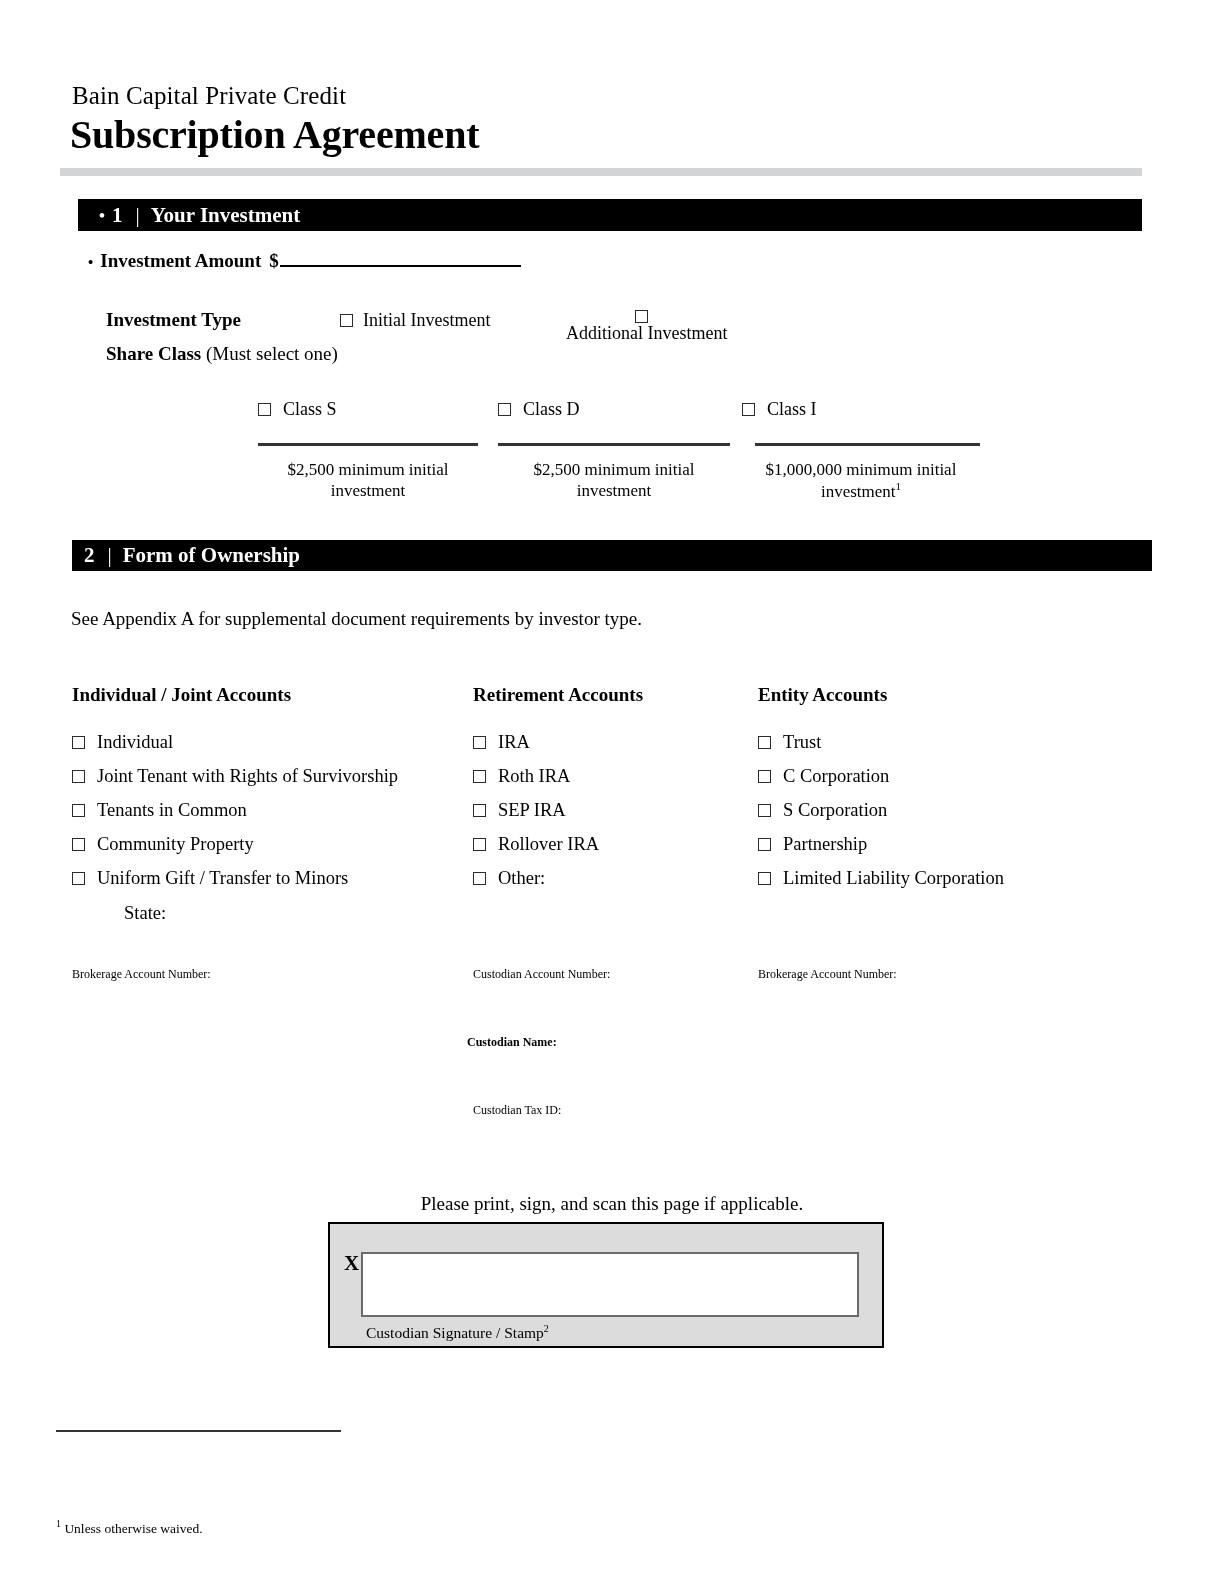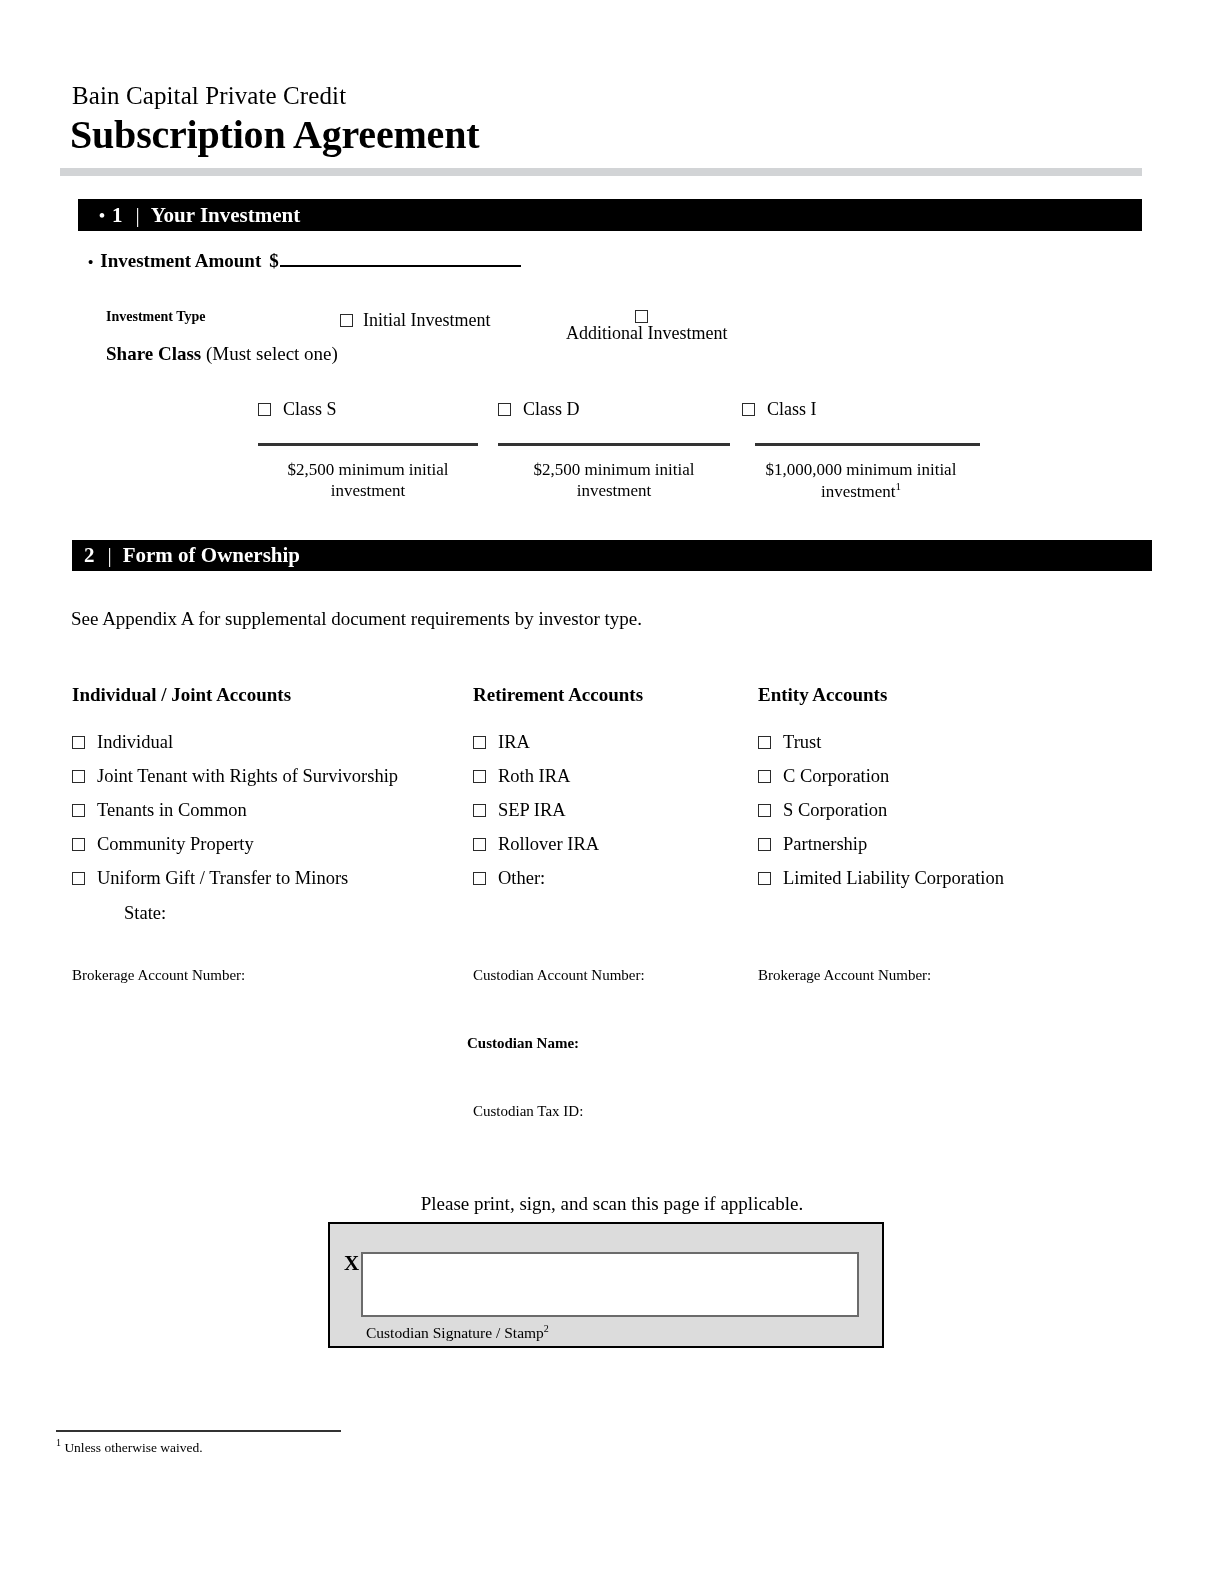--- a/index.html
+++ b/index.html
@@ -111,21 +111,21 @@
     width: 241px;
     border-bottom: 2px solid #000;
     margin-left: 1px;
     height: 15px;
   }
 
   .inv-type-label {
     position: absolute;
     left: 106px;
     top: 309px;
-    font-size: 14px;
+    font-size: 19px;
     font-weight: bold;
   }
   .share-class-label {
     position: absolute;
     left: 106px;
     top: 343px;
     font-size: 19px;
   }
   .share-class-label b { font-weight: bold; }
   .share-class-label span { font-weight: normal; }
@@ -207,21 +207,21 @@
     display: flex;
     align-items: center;
   }
 
   #col-individual { left: 72px;  top: 684px; width: 400px; }
   #col-retirement { left: 473px; top: 684px; width: 280px; }
   #col-entity     { left: 758px; top: 684px; width: 330px; }
 
   .field-line {
     position: absolute;
-    font-size: 15px;
+    font-size: 12px;
   }
   #field-brokerage-1  { left: 72px;  top: 967px; }
   #field-custodian-no { left: 473px; top: 967px; }
   #field-brokerage-2  { left: 758px; top: 967px; }
   #field-custodian-nm { left: 467px; top: 1035px; font-weight: bold; }
   #field-custodian-tx { left: 473px; top: 1103px; text-align: right; }
 
   
   .sign-instruction {
     position: absolute;
@@ -271,21 +271,21 @@
     position: absolute;
     left: 56px;
     top: 1430px;
     width: 285px;
     height: 0;
     border-bottom: 2.5px solid #333333;
   }
   .footnote-text {
     position: absolute;
     left: 56px;
-    top: 1437px;
+    top: 1518px;
     font-size: 13.5px;
   }
   .footnote-text sup { font-size: 10px; }
 </style>
 </head>
 <body>
 
 <div class="page">
 
   <div class="doc-brand">Bain Capital Private Credit</div>

